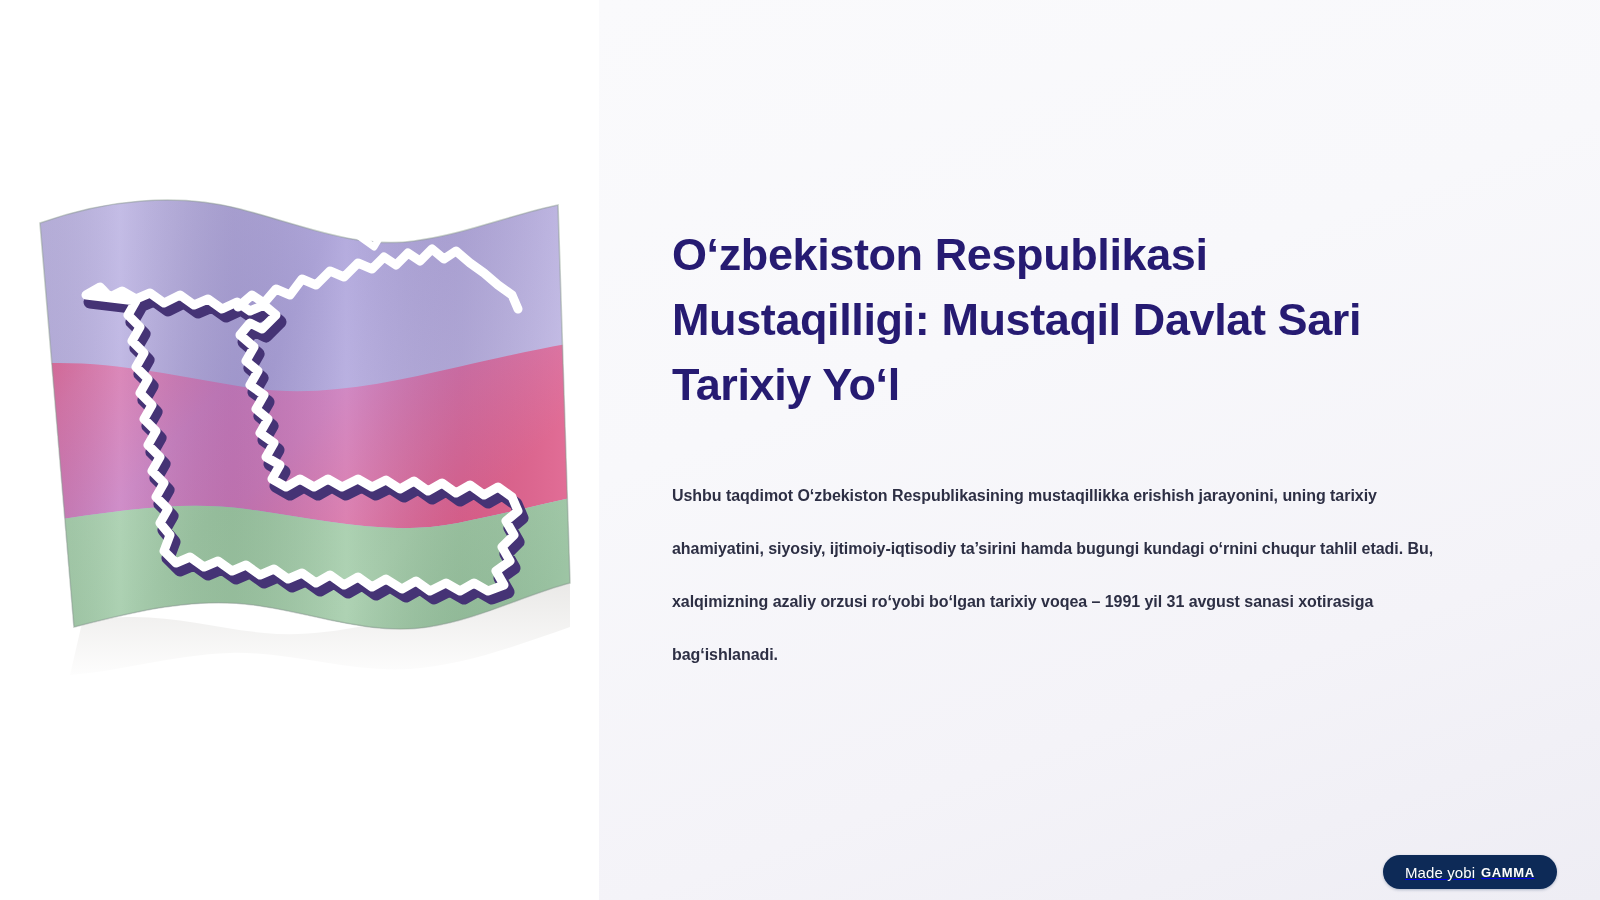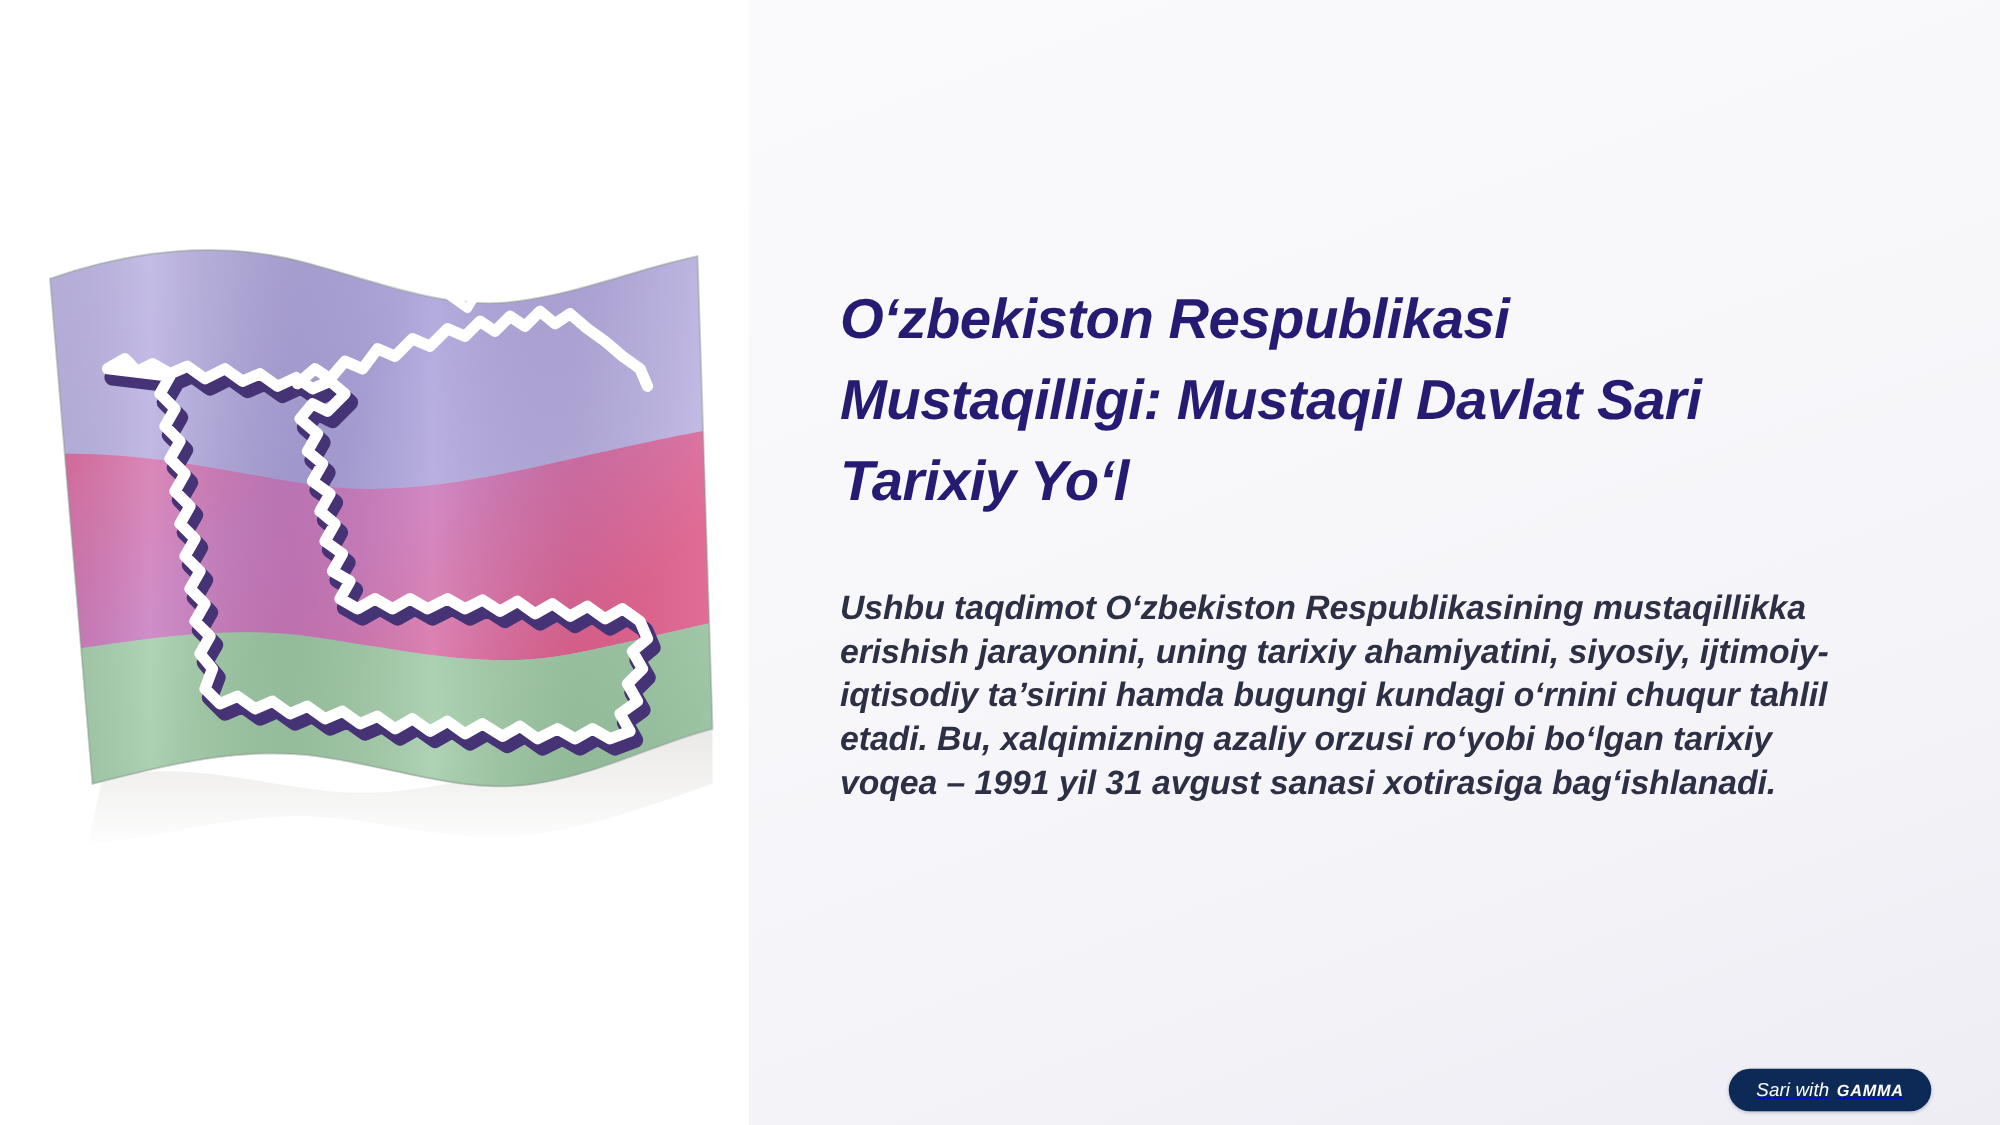--- a/index.html
+++ b/index.html
@@ -10,21 +10,20 @@
     overflow: hidden;
     font-family: "Liberation Sans", sans-serif;
   }
 
   #slide {
     position: relative;
     width: 1600px;
     height: 792px;
     display: flex;
     background: #ffffff;
-    font-style: italic;
   }
 
   
   .left-panel {
     position: relative;
     width: 599px;
     height: 900px;
     background: #ffffff;
     flex: 0 0 599px;
   }
@@ -62,22 +61,22 @@
     line-height: 65px;
     font-weight: 700;
     letter-spacing: -0.4px;
     color: #261b72;
     width: 790px;
   }
 
   .slide-body {
     margin-top: 52px;
     font-family: "Liberation Sans", sans-serif;
-    font-size: 27px;
-    line-height: 35px;
+    font-size: 16px;
+    line-height: 53px;
     font-weight: 700;
     color: #2d2f44;
     width: 800px;
     letter-spacing: -0.05px;
   }
 
   
   .gamma-badge {
     position: absolute;
     left: 1383px;
@@ -230,17 +229,17 @@
   </div>
 
   <div class="right-panel">
     <div class="content">
       <h1 class="slide-title">O‘zbekiston Respublikasi Mustaqilligi: Mustaqil Davlat Sari Tarixiy Yo‘l</h1>
       <p class="slide-body">Ushbu taqdimot O‘zbekiston Respublikasining mustaqillikka erishish jarayonini, uning tarixiy ahamiyatini, siyosiy, ijtimoiy-iqtisodiy ta’sirini hamda bugungi kundagi o‘rnini chuqur tahlil etadi. Bu, xalqimizning azaliy orzusi ro‘yobi bo‘lgan tarixiy voqea – 1991 yil 31 avgust sanasi xotirasiga bag‘ishlanadi.</p>
     </div>
   </div>
 
   <a class="gamma-badge" href="#">
-    <span class="made-with">Sari with</span>
+    <span class="made-with">Made yobi</span>
     <span class="gamma-word">GAMMA</span>
   </a>
 
 </div>
 
 </body></html>

